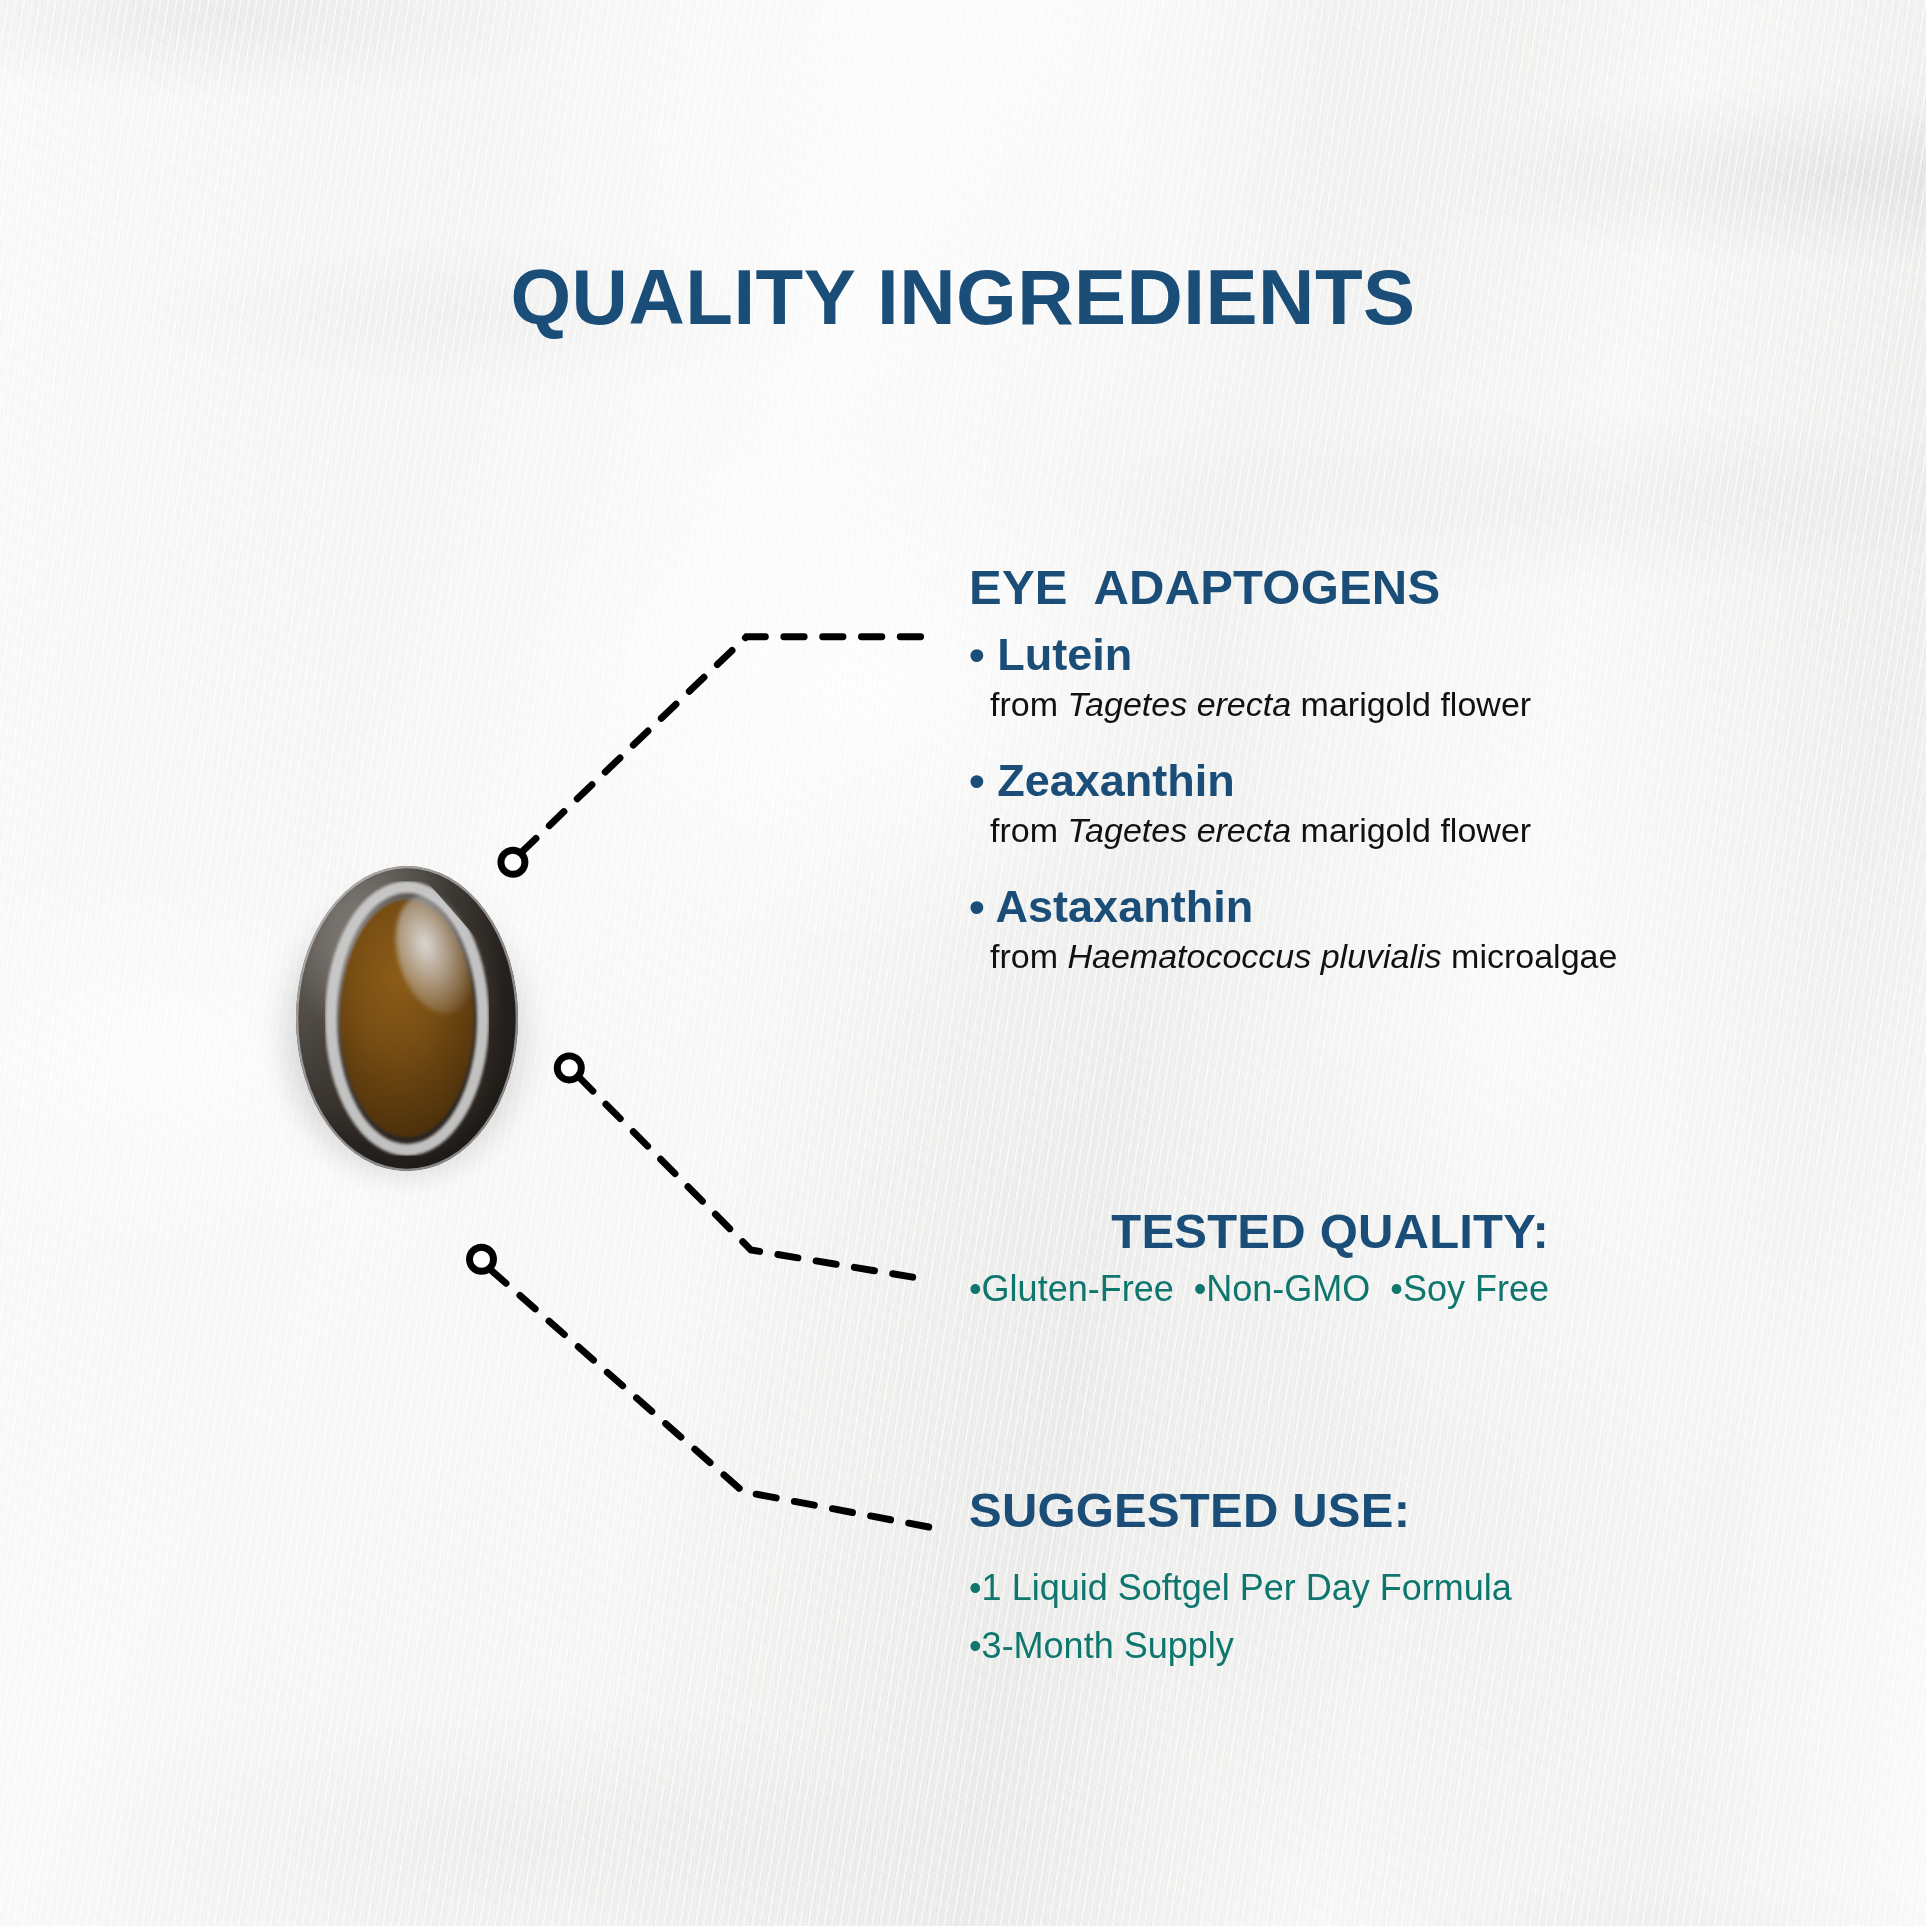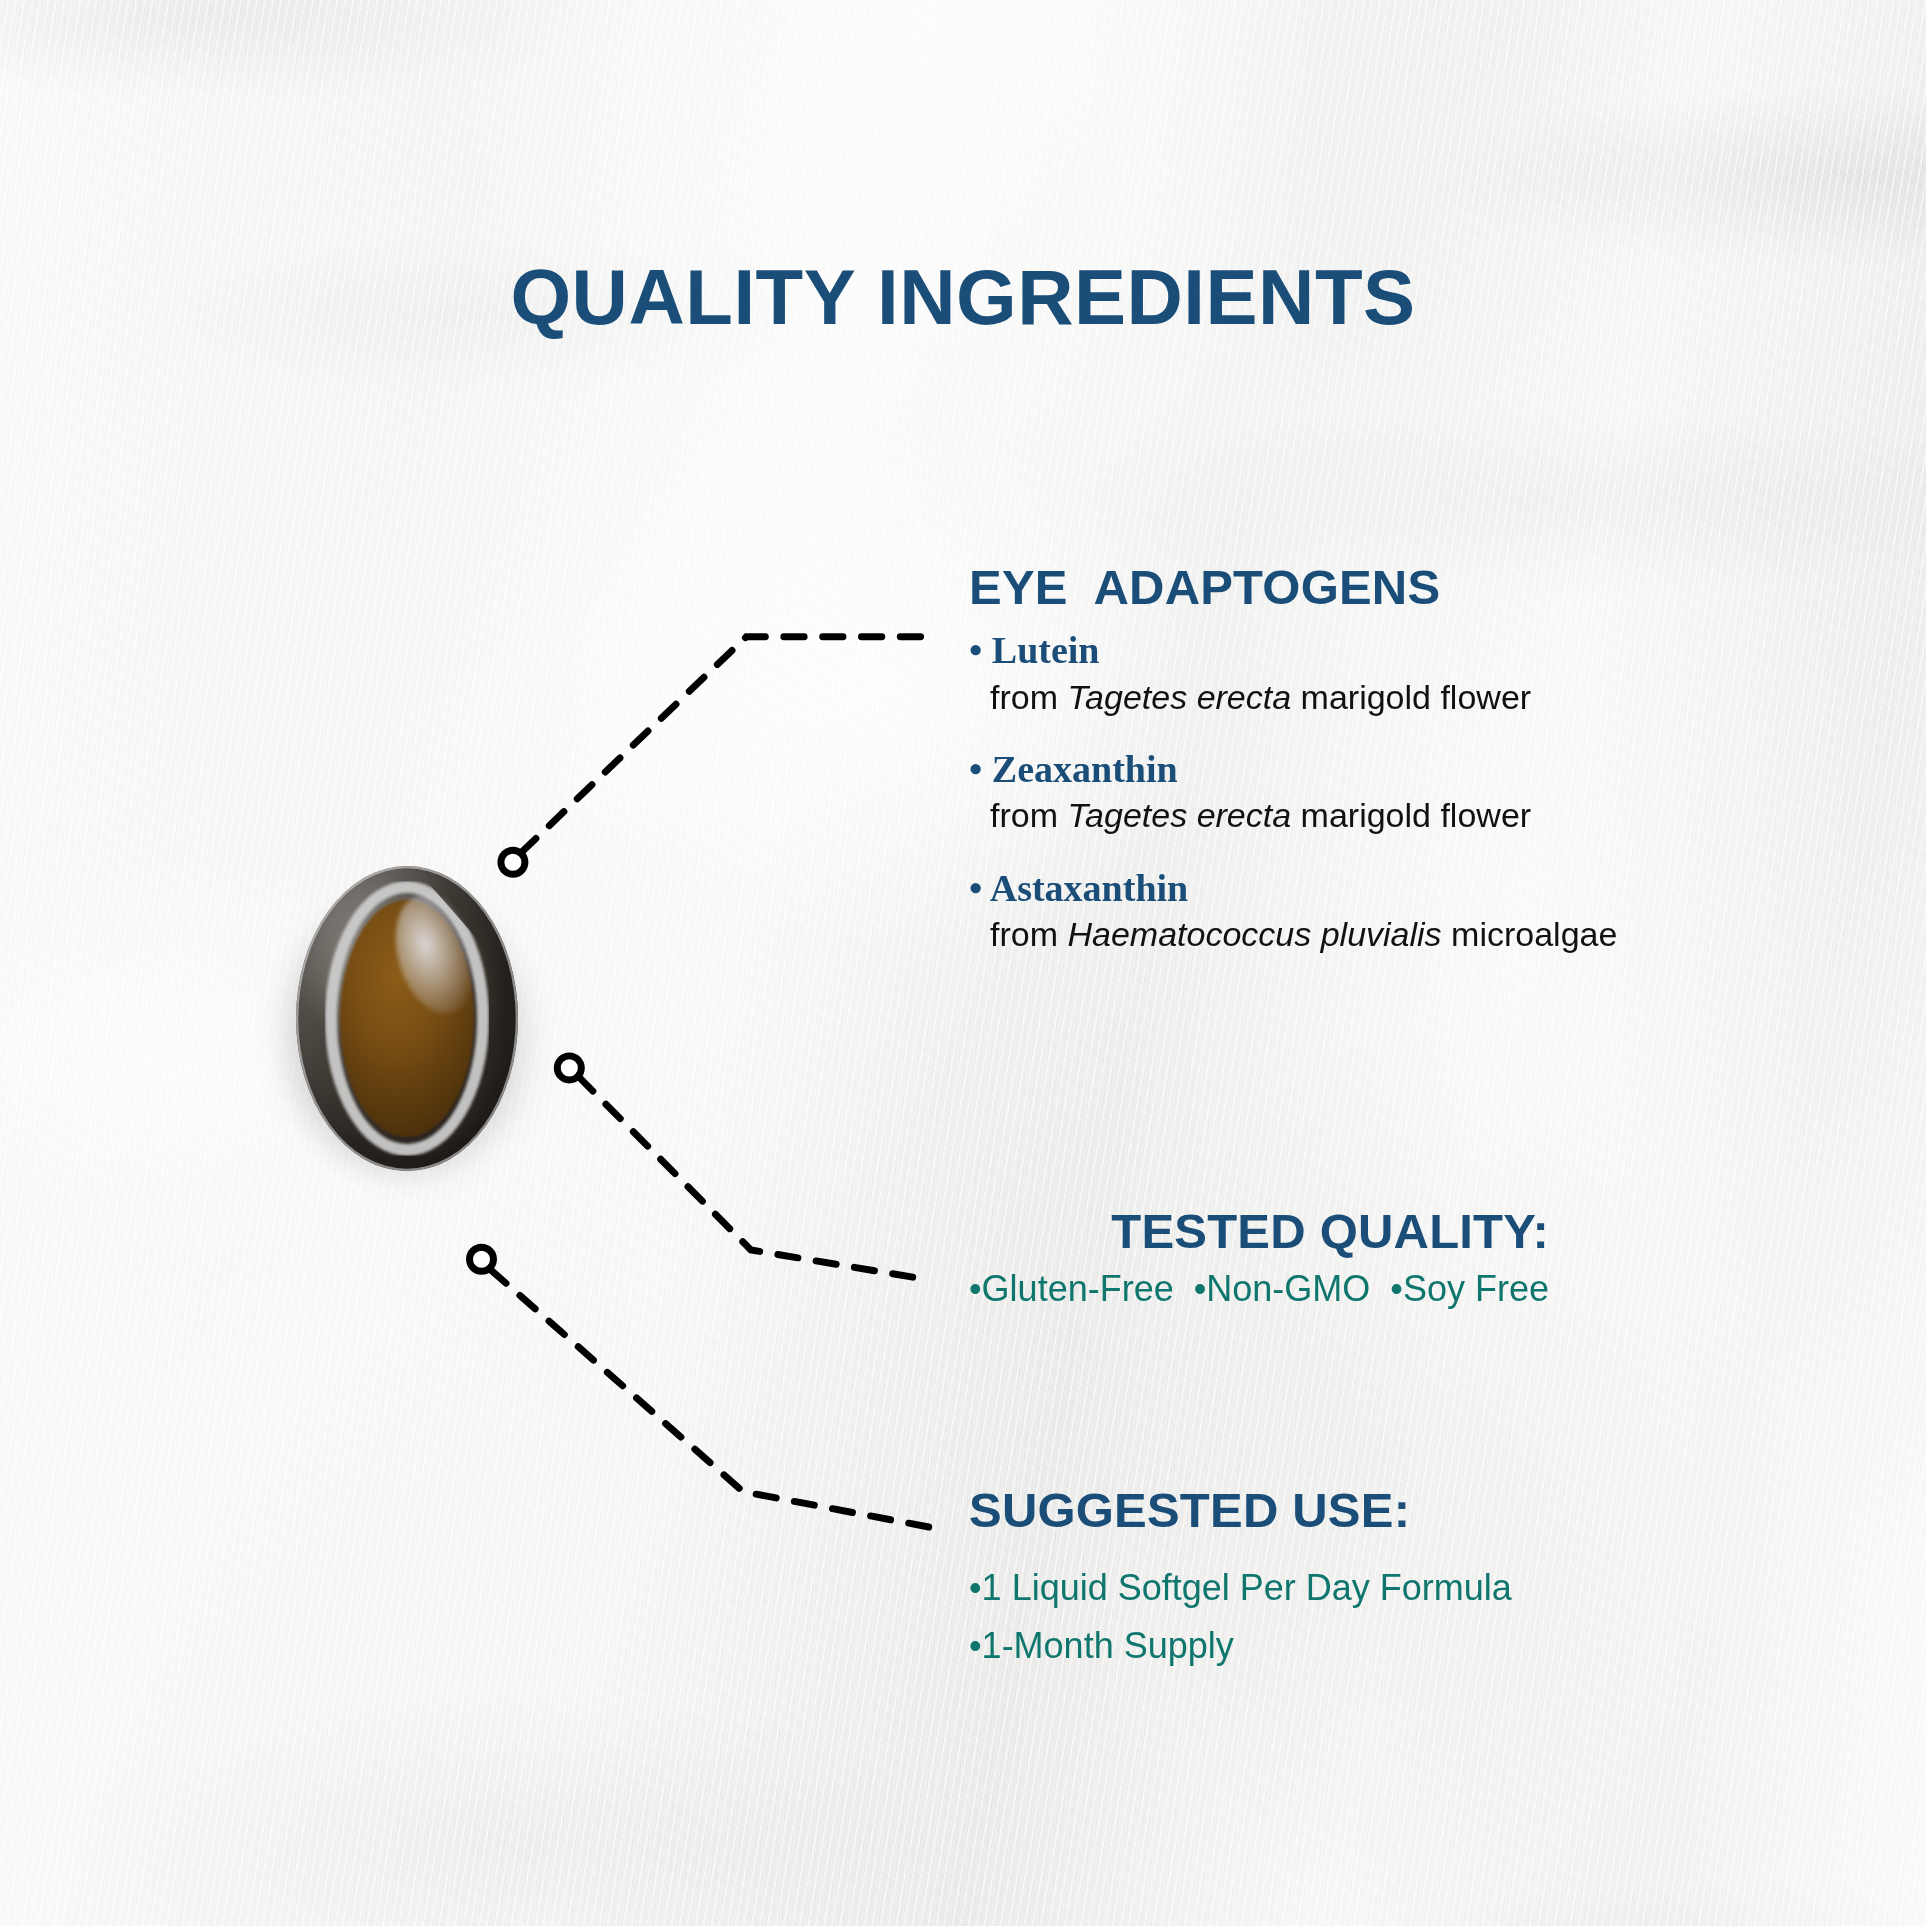--- a/index.html
+++ b/index.html
@@ -103,22 +103,22 @@
   #sec-tq    { left:969px; top:1207px;text-align:right; }
   #sec-use   { left:969px; top:1486px; }
 
   .sec-head {
     font-size:49px; font-weight:bold; color:#1a4e79;
     letter-spacing:0.2px; line-height:1.0; white-space:pre;
   }
   .ing { margin-top:19.4px; }
   .ing + .ing { margin-top:34px; }
   .ing-name {
-    font-size:38px; font-weight:bold; color:#1a4e79;
-    line-height:1.05; white-space:pre;font-family:Liberation Serif, serif;
+    font-size:45px; font-weight:bold; color:#1a4e79;
+    line-height:1.05; white-space:pre;
   }
   .ing-src {
     font-size:34px; color:#111111; line-height:1.1;
     margin-top:7.4px; margin-left:21px; white-space:pre;
   }
   .ing-src i { font-style:italic; }
   .sub-line {
     font-size:36px; color:#0f766e; line-height:1.18;
     white-space:pre;
   }
@@ -182,16 +182,16 @@
   <div class="sec-head">TESTED QUALITY:</div>
   <div id="tq-list">
     <div class="sub-line">•Gluten-Free  •Non-GMO  •Soy Free</div>
   </div>
 </div>
 
 <div class="txt" id="sec-use">
   <div class="sec-head">SUGGESTED USE:</div>
   <div id="use-list">
     <div class="sub-line">•1 Liquid Softgel Per Day Formula</div>
-    <div class="sub-line">•1-Month Supply</div>
+    <div class="sub-line">•3-Month Supply</div>
   </div>
 </div>
 
 
 </body></html>

